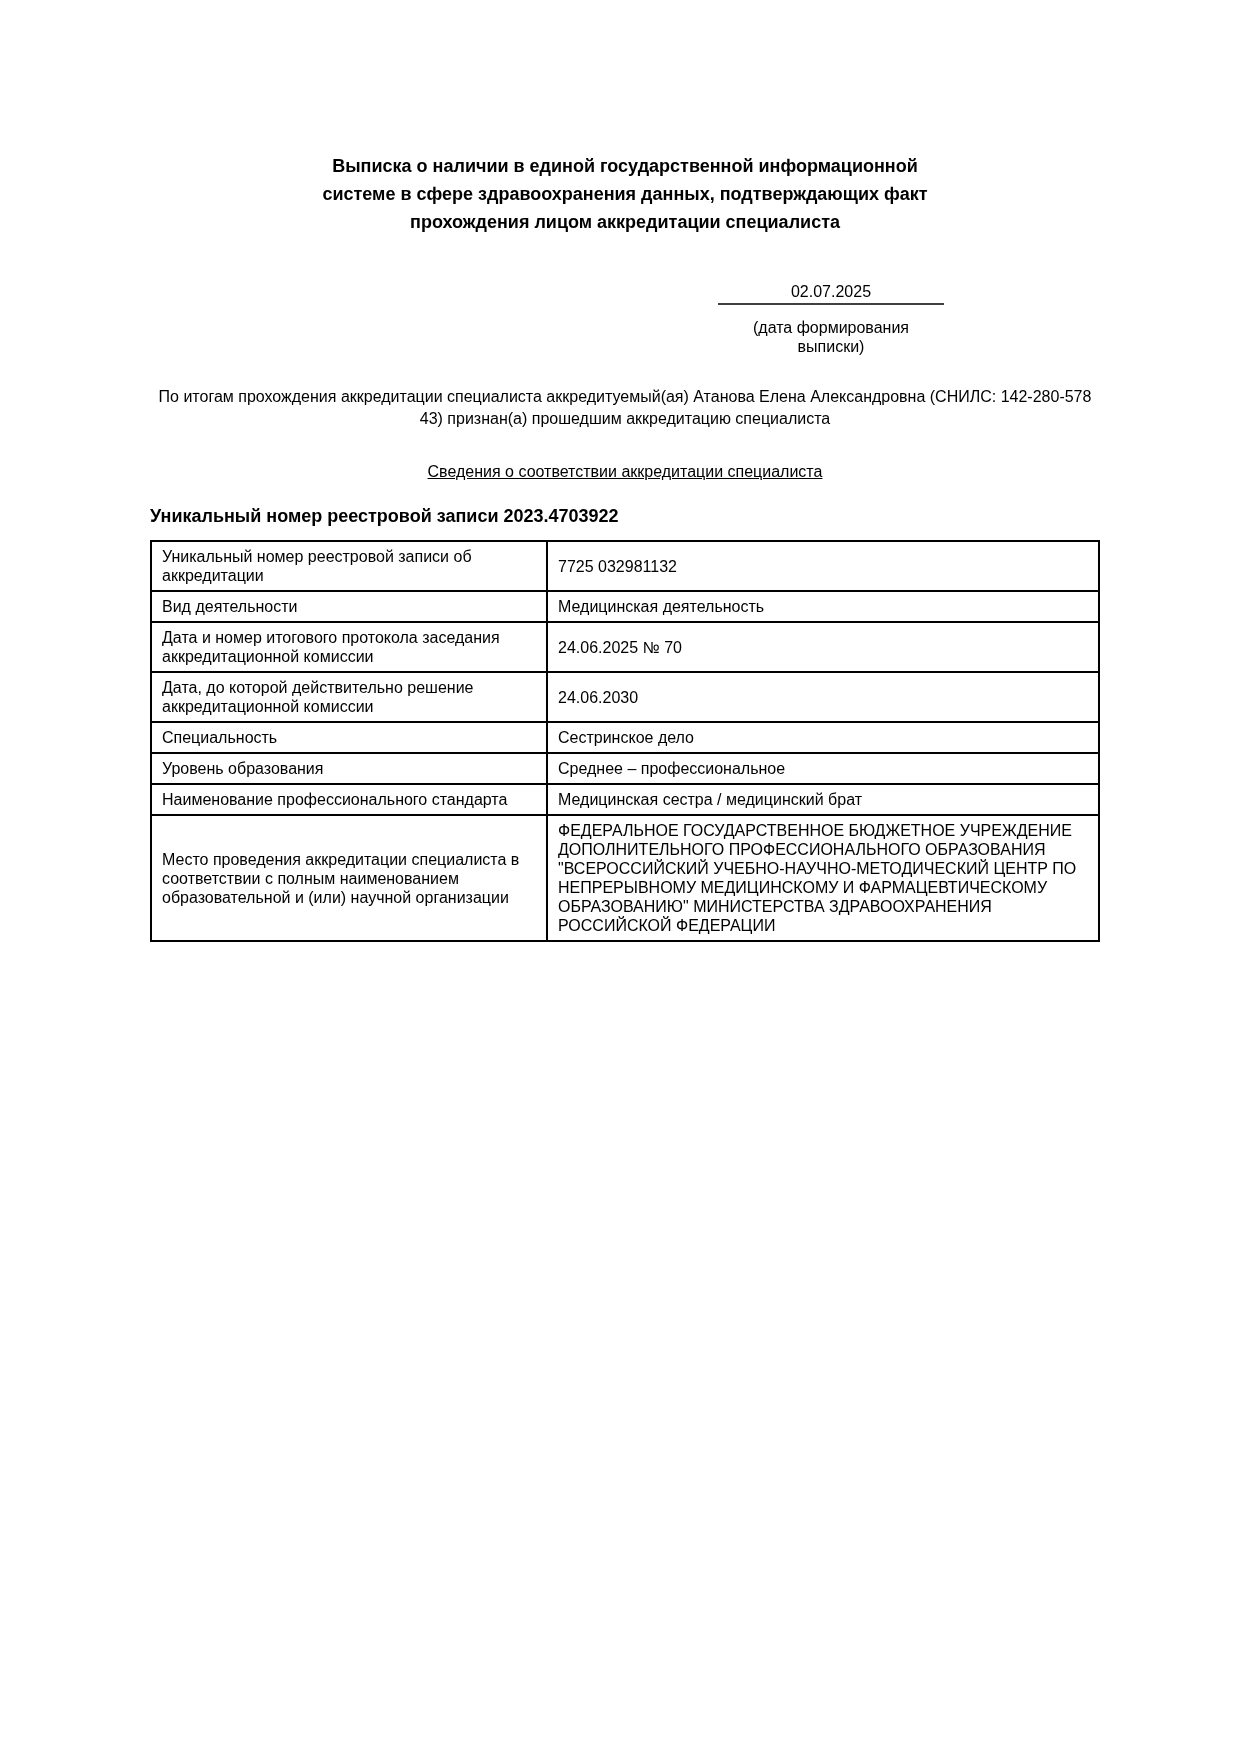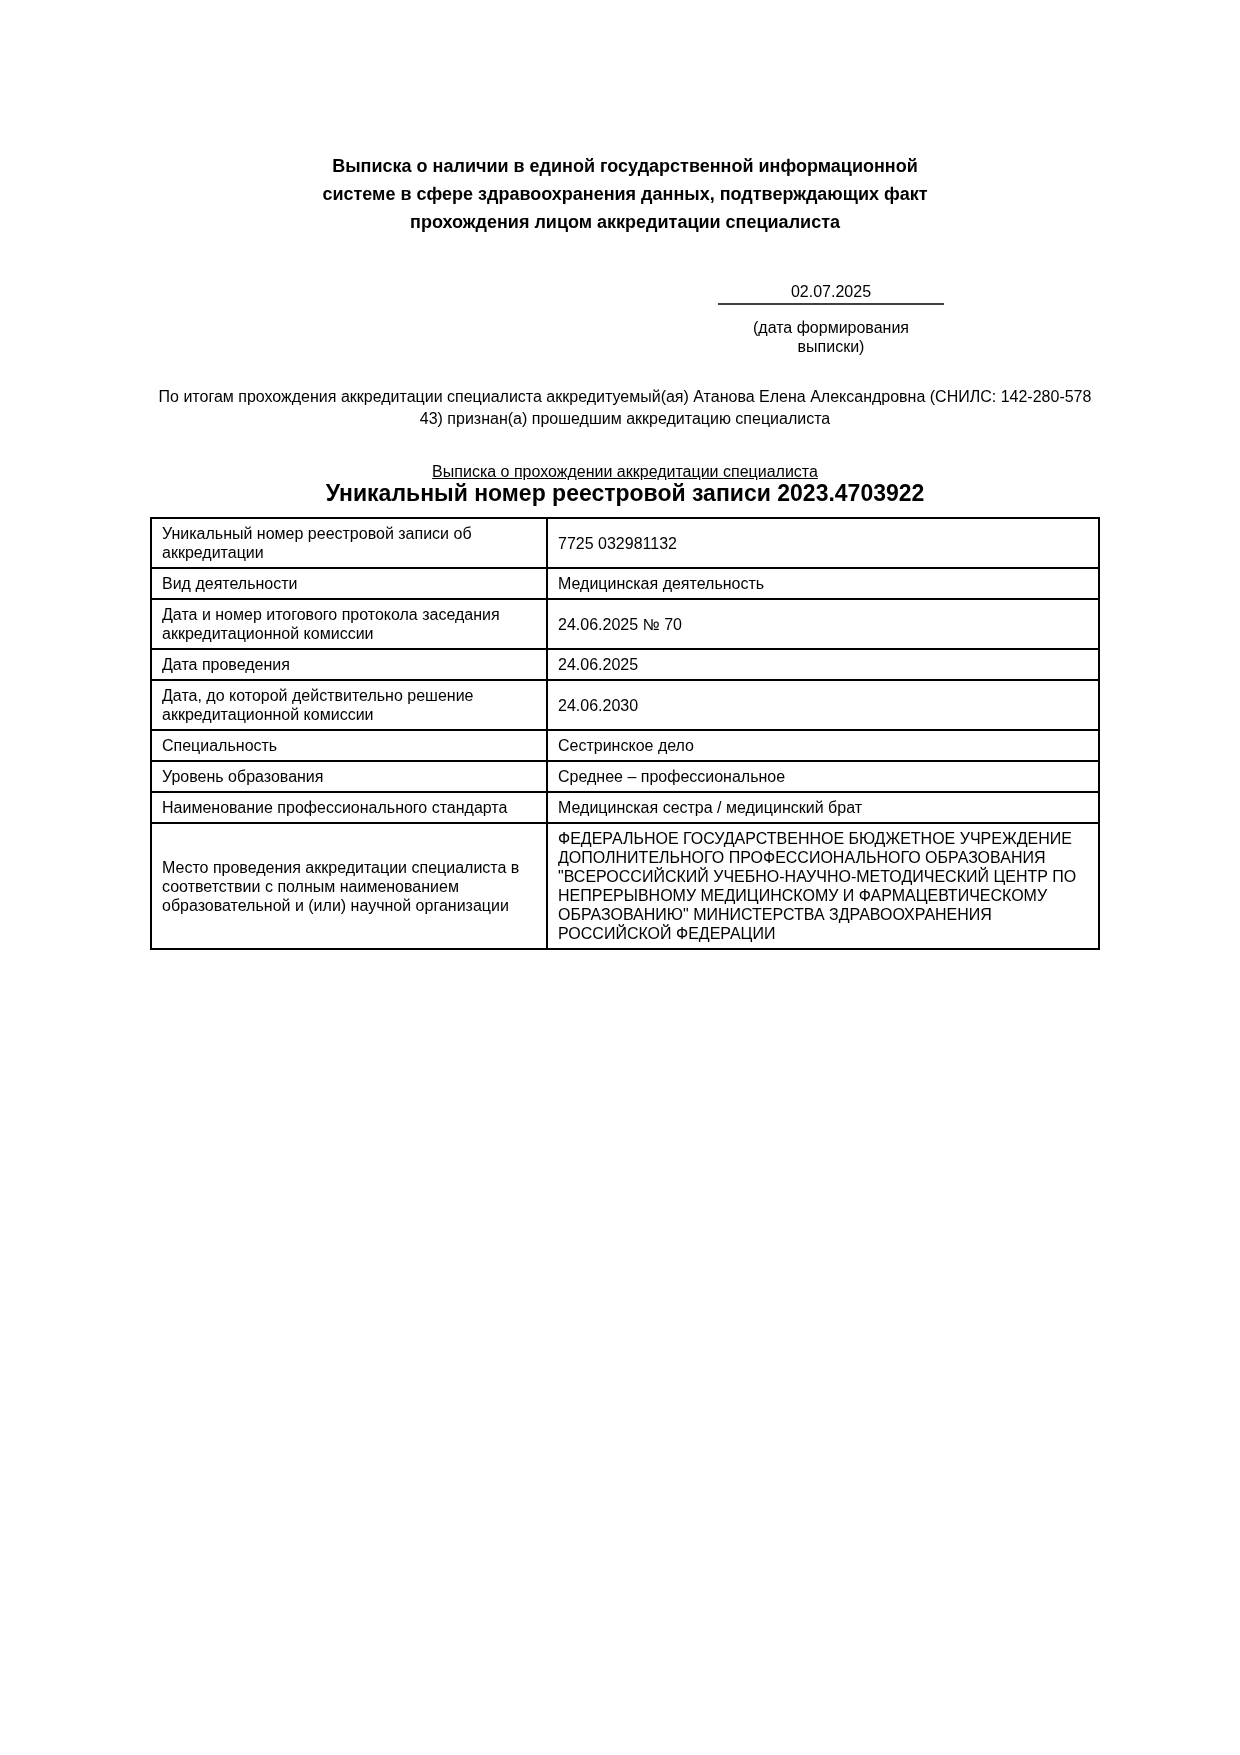--- a/index.html
+++ b/index.html
@@ -48,25 +48,24 @@
     text-align: center;
   }
   .section-heading {
     margin-top: 32px;
     font-size: 16px;
     line-height: 19px;
     text-align: center;
     text-decoration: underline;
   }
   .registry-heading {
-    margin-top: 1px;
-    font-size: 23px;
+    margin-top: 24px;
+    font-size: 18px;
     line-height: 22px;
     font-weight: bold;
-    text-align: center;
   }
   table.acc-table {
     margin-top: 13px;
     width: 100%;
     border-collapse: collapse;
     font-size: 16px;
     line-height: 19px;
   }
   table.acc-table td {
     border: 2px solid #000000;
@@ -87,41 +86,37 @@
     <div>прохождения лицом аккредитации специалиста</div>
   </div>
 
   <div class="date-block">
     <div class="date-value">02.07.2025</div>
     <div class="date-caption">(дата формирования выписки)</div>
   </div>
 
   <p class="intro">По итогам прохождения аккредитации специалиста аккредитуемый(ая) Атанова Елена Александровна (СНИЛС: 142-280-578 43) признан(а) прошедшим аккредитацию специалиста</p>
 
-  <div class="section-heading">Выписка о прохождении аккредитации специалиста</div>
+  <div class="section-heading">Сведения о соответствии аккредитации специалиста</div>
 
   <div class="registry-heading">Уникальный номер реестровой записи 2023.4703922</div>
 
   <table class="acc-table">
     <tbody>
       <tr>
         <td class="label-cell">Уникальный номер реестровой записи об аккредитации</td>
         <td class="value-cell">7725 032981132</td>
       </tr>
       <tr>
         <td class="label-cell">Вид деятельности</td>
         <td class="value-cell">Медицинская деятельность</td>
       </tr>
       <tr>
         <td class="label-cell">Дата и номер итогового протокола заседания аккредитационной комиссии</td>
         <td class="value-cell">24.06.2025 № 70</td>
-      </tr>
-      <tr>
-        <td class="label-cell">Дата проведения</td>
-        <td class="value-cell">24.06.2025</td>
       </tr>
       <tr>
         <td class="label-cell">Дата, до которой действительно решение аккредитационной комиссии</td>
         <td class="value-cell">24.06.2030</td>
       </tr>
       <tr>
         <td class="label-cell">Специальность</td>
         <td class="value-cell">Сестринское дело</td>
       </tr>
       <tr>

